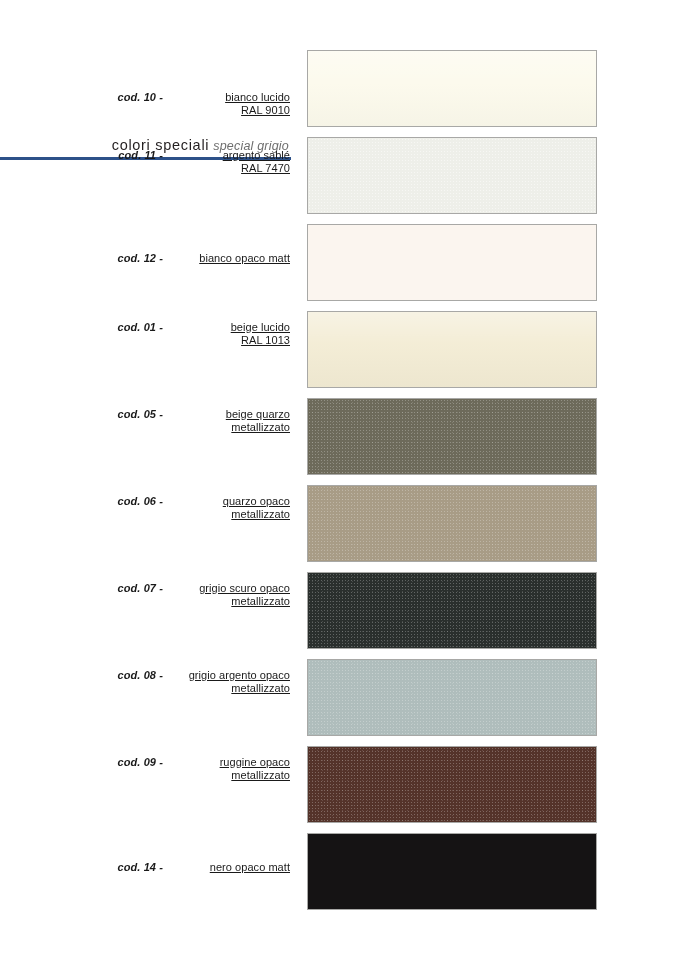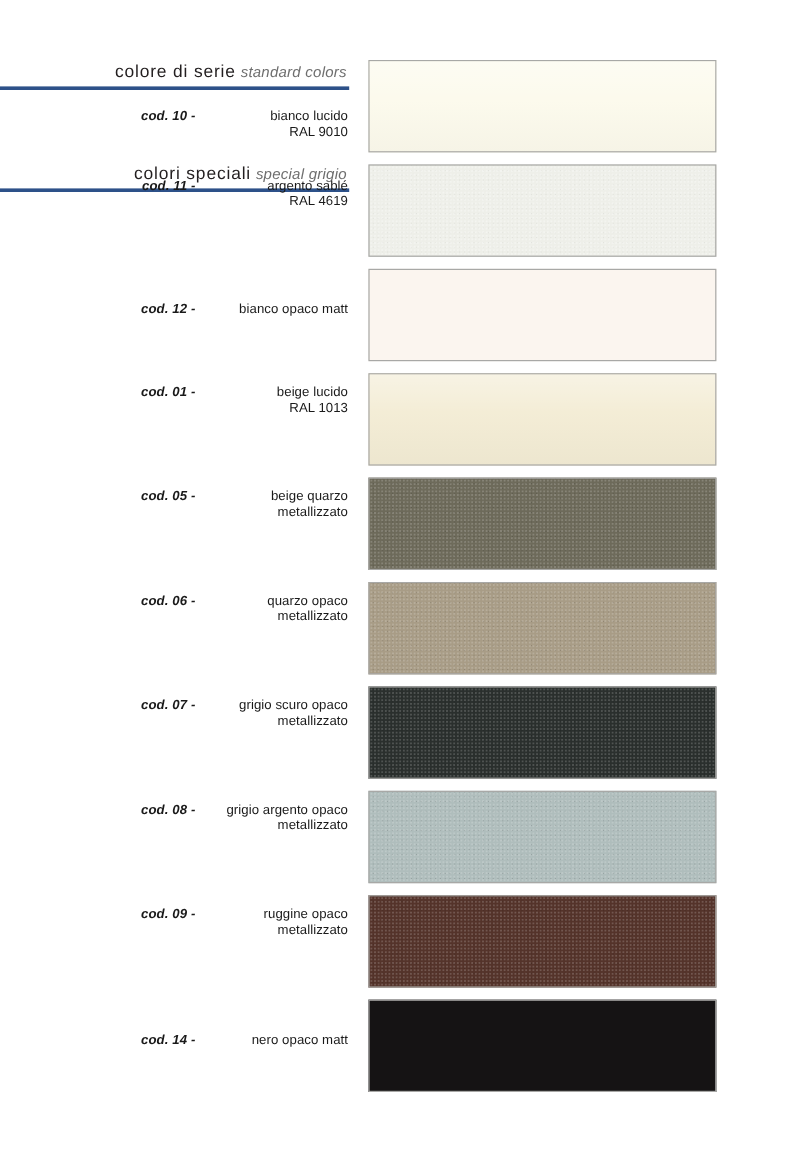--- a/index.html
+++ b/index.html
@@ -89,21 +89,21 @@
   .desc {
     position: absolute;
     right: 1px;
     width: 180px;
     text-align: right;
     font-size: 11px;
     color: #1a1a1a;
     line-height: 12.5px;
     letter-spacing: 0.05px;
   }
-  .desc span { display: block; }
+  .desc span { display: block; text-decoration: underline; }
 
   
   .lbl-top    { top: 12px; }
   .lbl-mid    { top: 30px; }
 
   
   .swatch {
     position: absolute;
     left: 307px;
     width: 290px;
@@ -148,44 +148,40 @@
     background-size: 3px 3px, 4px 4px;
     background-position: 0 0, 1px 2px;
     opacity: 0.9;
   }
 </style>
 </head>
 <body>
 
 <div class="page">
 
-<div class="section-head" style="top: 52px;">
-      <div class="titles"><span class="title-it">colore di serie</span><span class="title-en">standard colors</span></div>
-      <div class="section-rule" style="background: rgb(45, 81, 137);"></div>
-    </div>
     <div class="section-head" style="top: 137px;">
       <div class="titles"><span class="title-it">colori speciali</span><span class="title-en">special grigio</span></div>
       <div class="section-rule" style="background: rgb(45, 81, 137);"></div>
     </div>
     <div class="row" style="top: 79px;">
       <div class="row-labels">
         <div class="code lbl-top">cod. 10 -</div>
         <div class="desc lbl-top">
           <span>bianco lucido</span>
           <span>RAL 9010</span>
         </div>
       </div>
     </div>
     <div class="swatch sheen" style="top: 50px; background: rgb(252, 250, 236);"></div>
     <div class="row" style="top: 137px;">
       <div class="row-labels">
         <div class="code lbl-top">cod. 11 -</div>
         <div class="desc lbl-top">
           <span>argento sablé</span>
-          <span>RAL 4619</span>
+          <span>RAL 7470</span>
         </div>
       </div>
     </div>
     <div class="swatch grain-soft" style="top: 137px; background: rgb(238, 239, 233);"></div>
     <div class="row" style="top: 222px;">
       <div class="row-labels">
         <div class="code lbl-mid">cod. 12 -</div>
         <div class="desc lbl-mid">
           <span>bianco opaco matt</span>
         </div>

